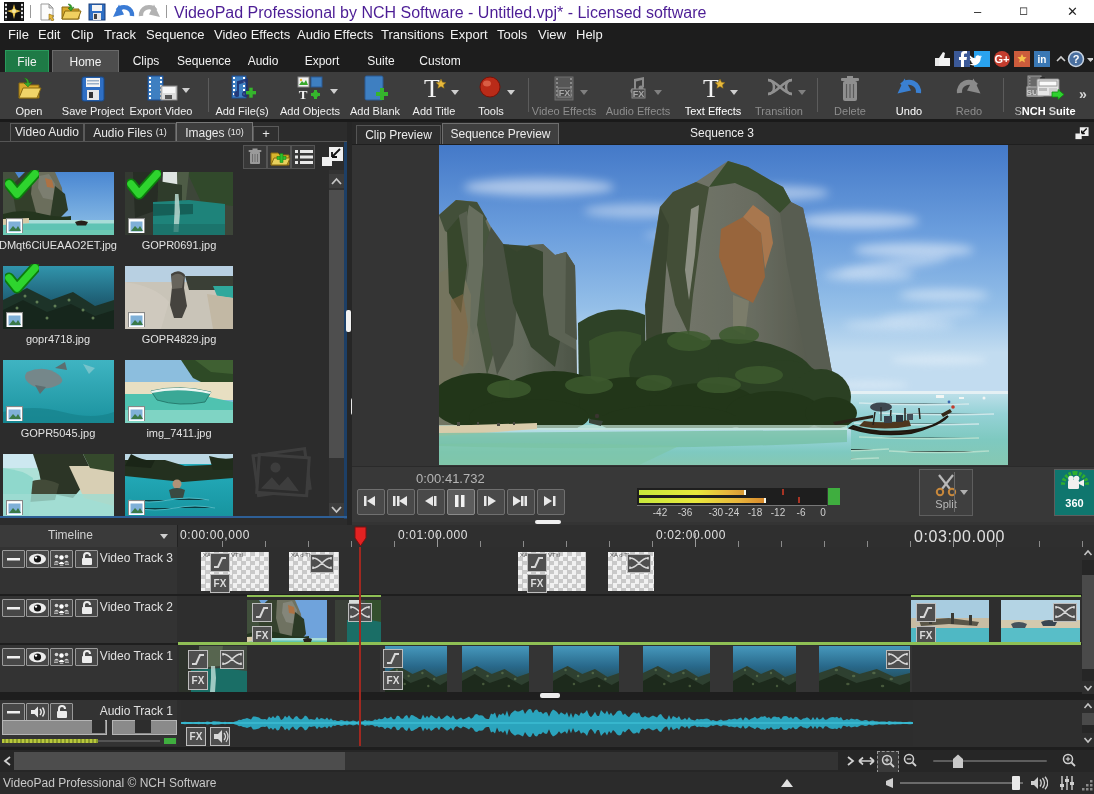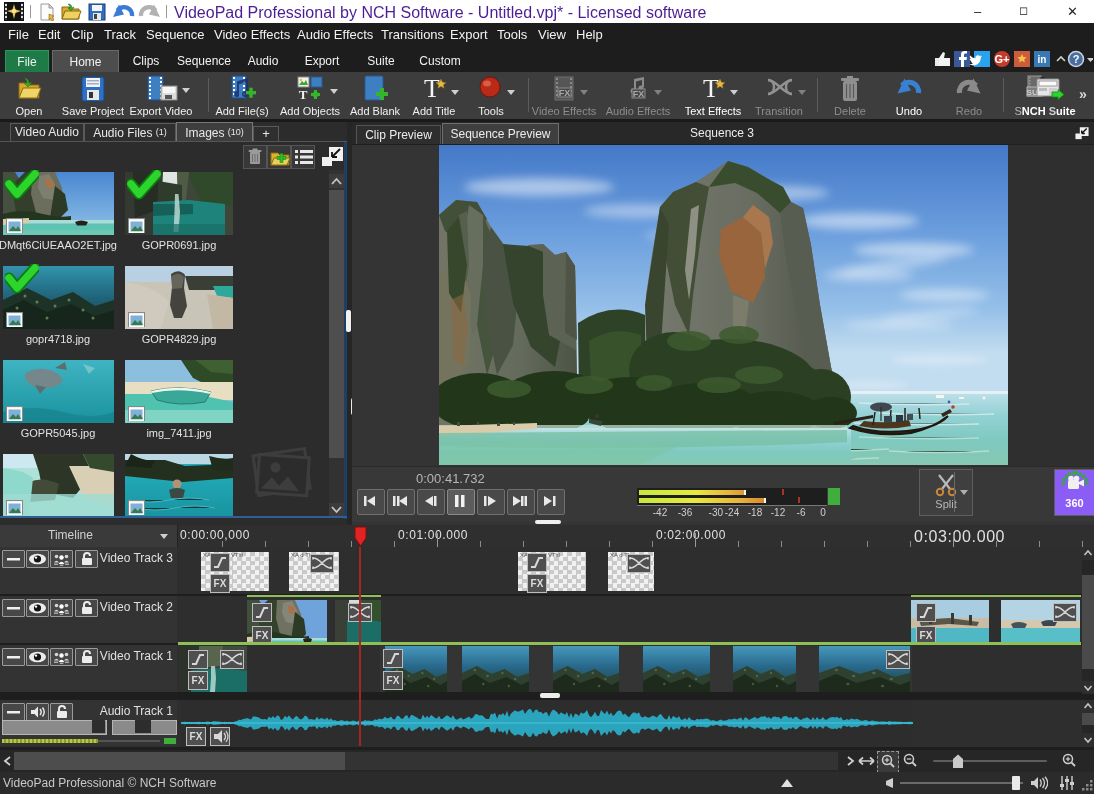--- a/index.html
+++ b/index.html
@@ -879,21 +879,21 @@
               <line x1="6" y1="3" x2="17" y2="17"></line>
               <line x1="20" y1="3" x2="9" y2="17"></line>
             </g>
     <circle cx="7" cy="20" r="3.2" fill="none" stroke="#c8883c" stroke-width="2"></circle>
     <circle cx="19" cy="20" r="3.2" fill="none" stroke="#c8883c" stroke-width="2"></circle>
    </svg>
    <div style="margin-top:-2px;">Split</div>
    <div class="ab" style="left:34px;top:2px;width:1px;height:40px;background:#6a6a6a;"></div>
    <div class="dda" style="left:40px;top:20px;border-top-color:#b0b0b0;"></div>
   </div>
-  <div class="bigbtn" style="left:702px;width:39px;background:#8b5cf6;">
+  <div class="bigbtn" style="left:702px;width:39px;background:#0f766e;">
    <svg width="32" height="28" viewBox="0 0 32 28" style="margin-top:1px;">
     <path d="M16 2 A 12 12 0 0 1 28 14" stroke="#2fae2f" stroke-width="4" fill="none" stroke-dasharray="2.5 1.5"></path>
     <path d="M16 2 A 12 12 0 0 0 4 14" stroke="#2fae2f" stroke-width="4" fill="none" stroke-dasharray="2.5 1.5"></path>
     <rect x="9" y="9" width="11" height="9" rx="1.5" fill="#f0f0f0"></rect>
     <path d="M20 11 l5 -2.5 v7 l-5 -2.5 z" fill="#f0f0f0"></path>
     <circle cx="12" cy="7.5" r="2.8" fill="#f0f0f0"></circle>
             <circle cx="17.5" cy="7.5" r="2.8" fill="#f0f0f0"></circle>
    </svg>
    <div style="margin-top:-4px;font-weight:bold;color:#fff;">360</div>
   </div>

